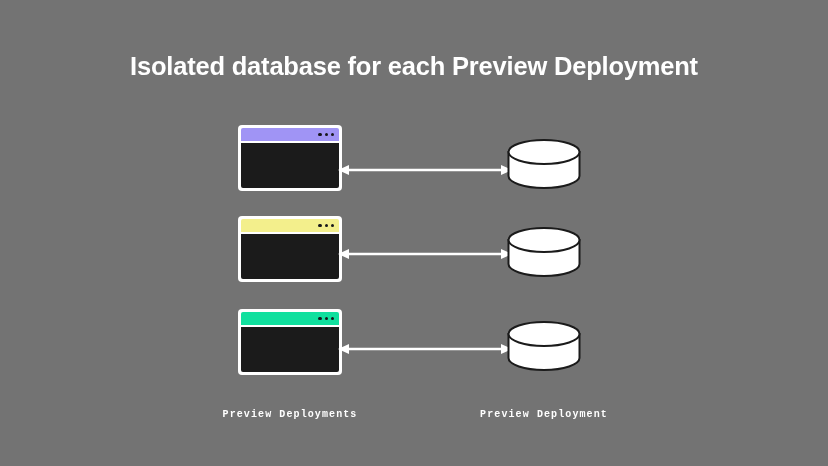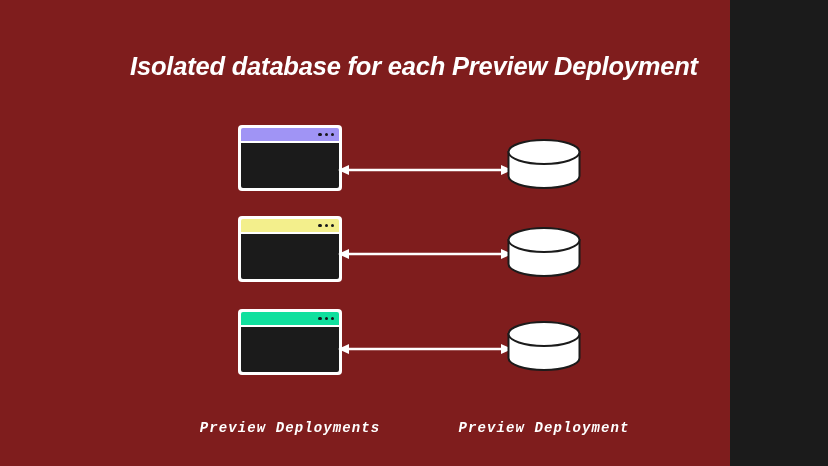--- a/index.html
+++ b/index.html
@@ -8,24 +8,23 @@
   }
   body {
     width: 828px;
     height: 466px;
     background: #1b1b1b;
     font-family: "Liberation Sans", sans-serif;
     overflow: hidden;
   }
   #stage {
     position: relative;
-    width: 730px;
+    width: 828px;
     height: 466px;
-    background: #7f1d1d;
-    font-style: italic;
+    background: #737373;
   }
 
   
   .title {
     position: absolute;
     left: 0;
     top: 52px;
     width: 828px;
     text-align: center;
     color: #ffffff;
@@ -89,23 +88,23 @@
   .arrow {
     position: absolute;
     width: 174px;
     height: 14px;
   }
   .arrow svg { display: block; width: 174px; height: 14px; }
 
   
   .caption {
     position: absolute;
-    top: 420px;
+    top: 409px;
     color: #ffffff;
-    font-size: 14px;
+    font-size: 10px;
     font-weight: bold;
     letter-spacing: 1.1px;
     font-family: "Liberation Mono", monospace;
     white-space: nowrap;
     text-align: center;
   }
   #cap-deployments { left: 190px; width: 200px; }
   #cap-databases   { left: 444px; width: 200px; }
 </style>
 </head>

